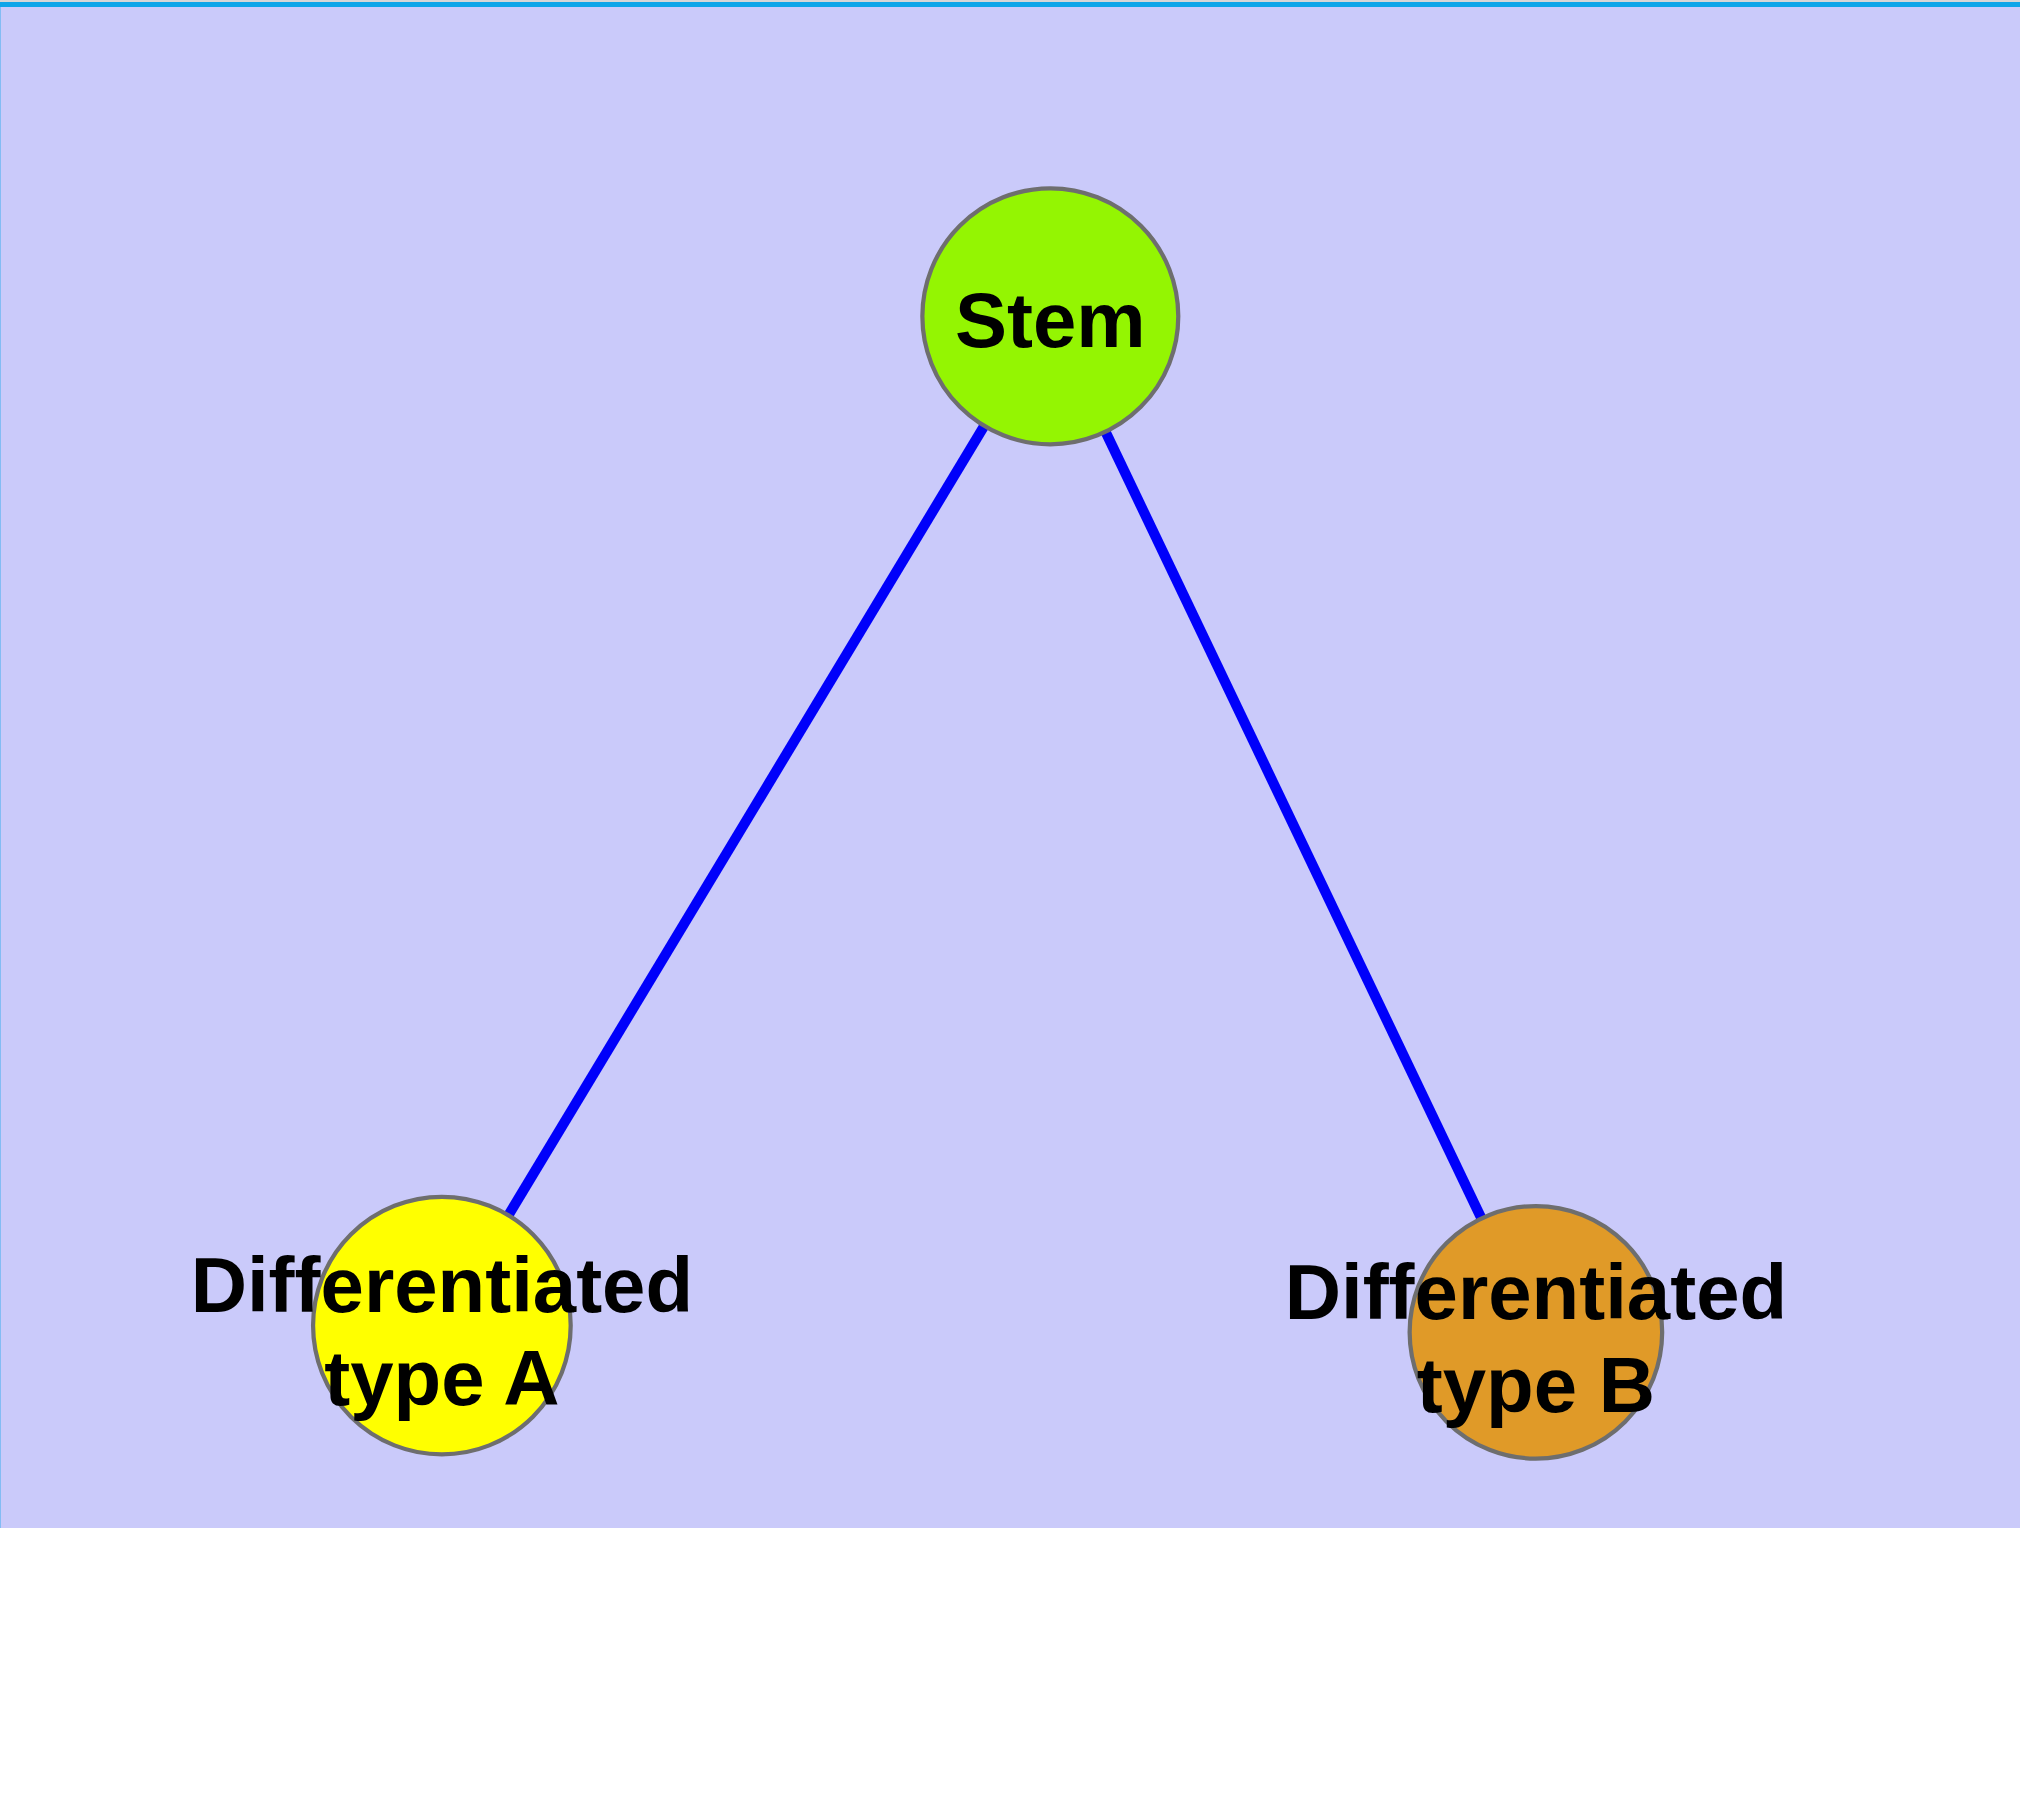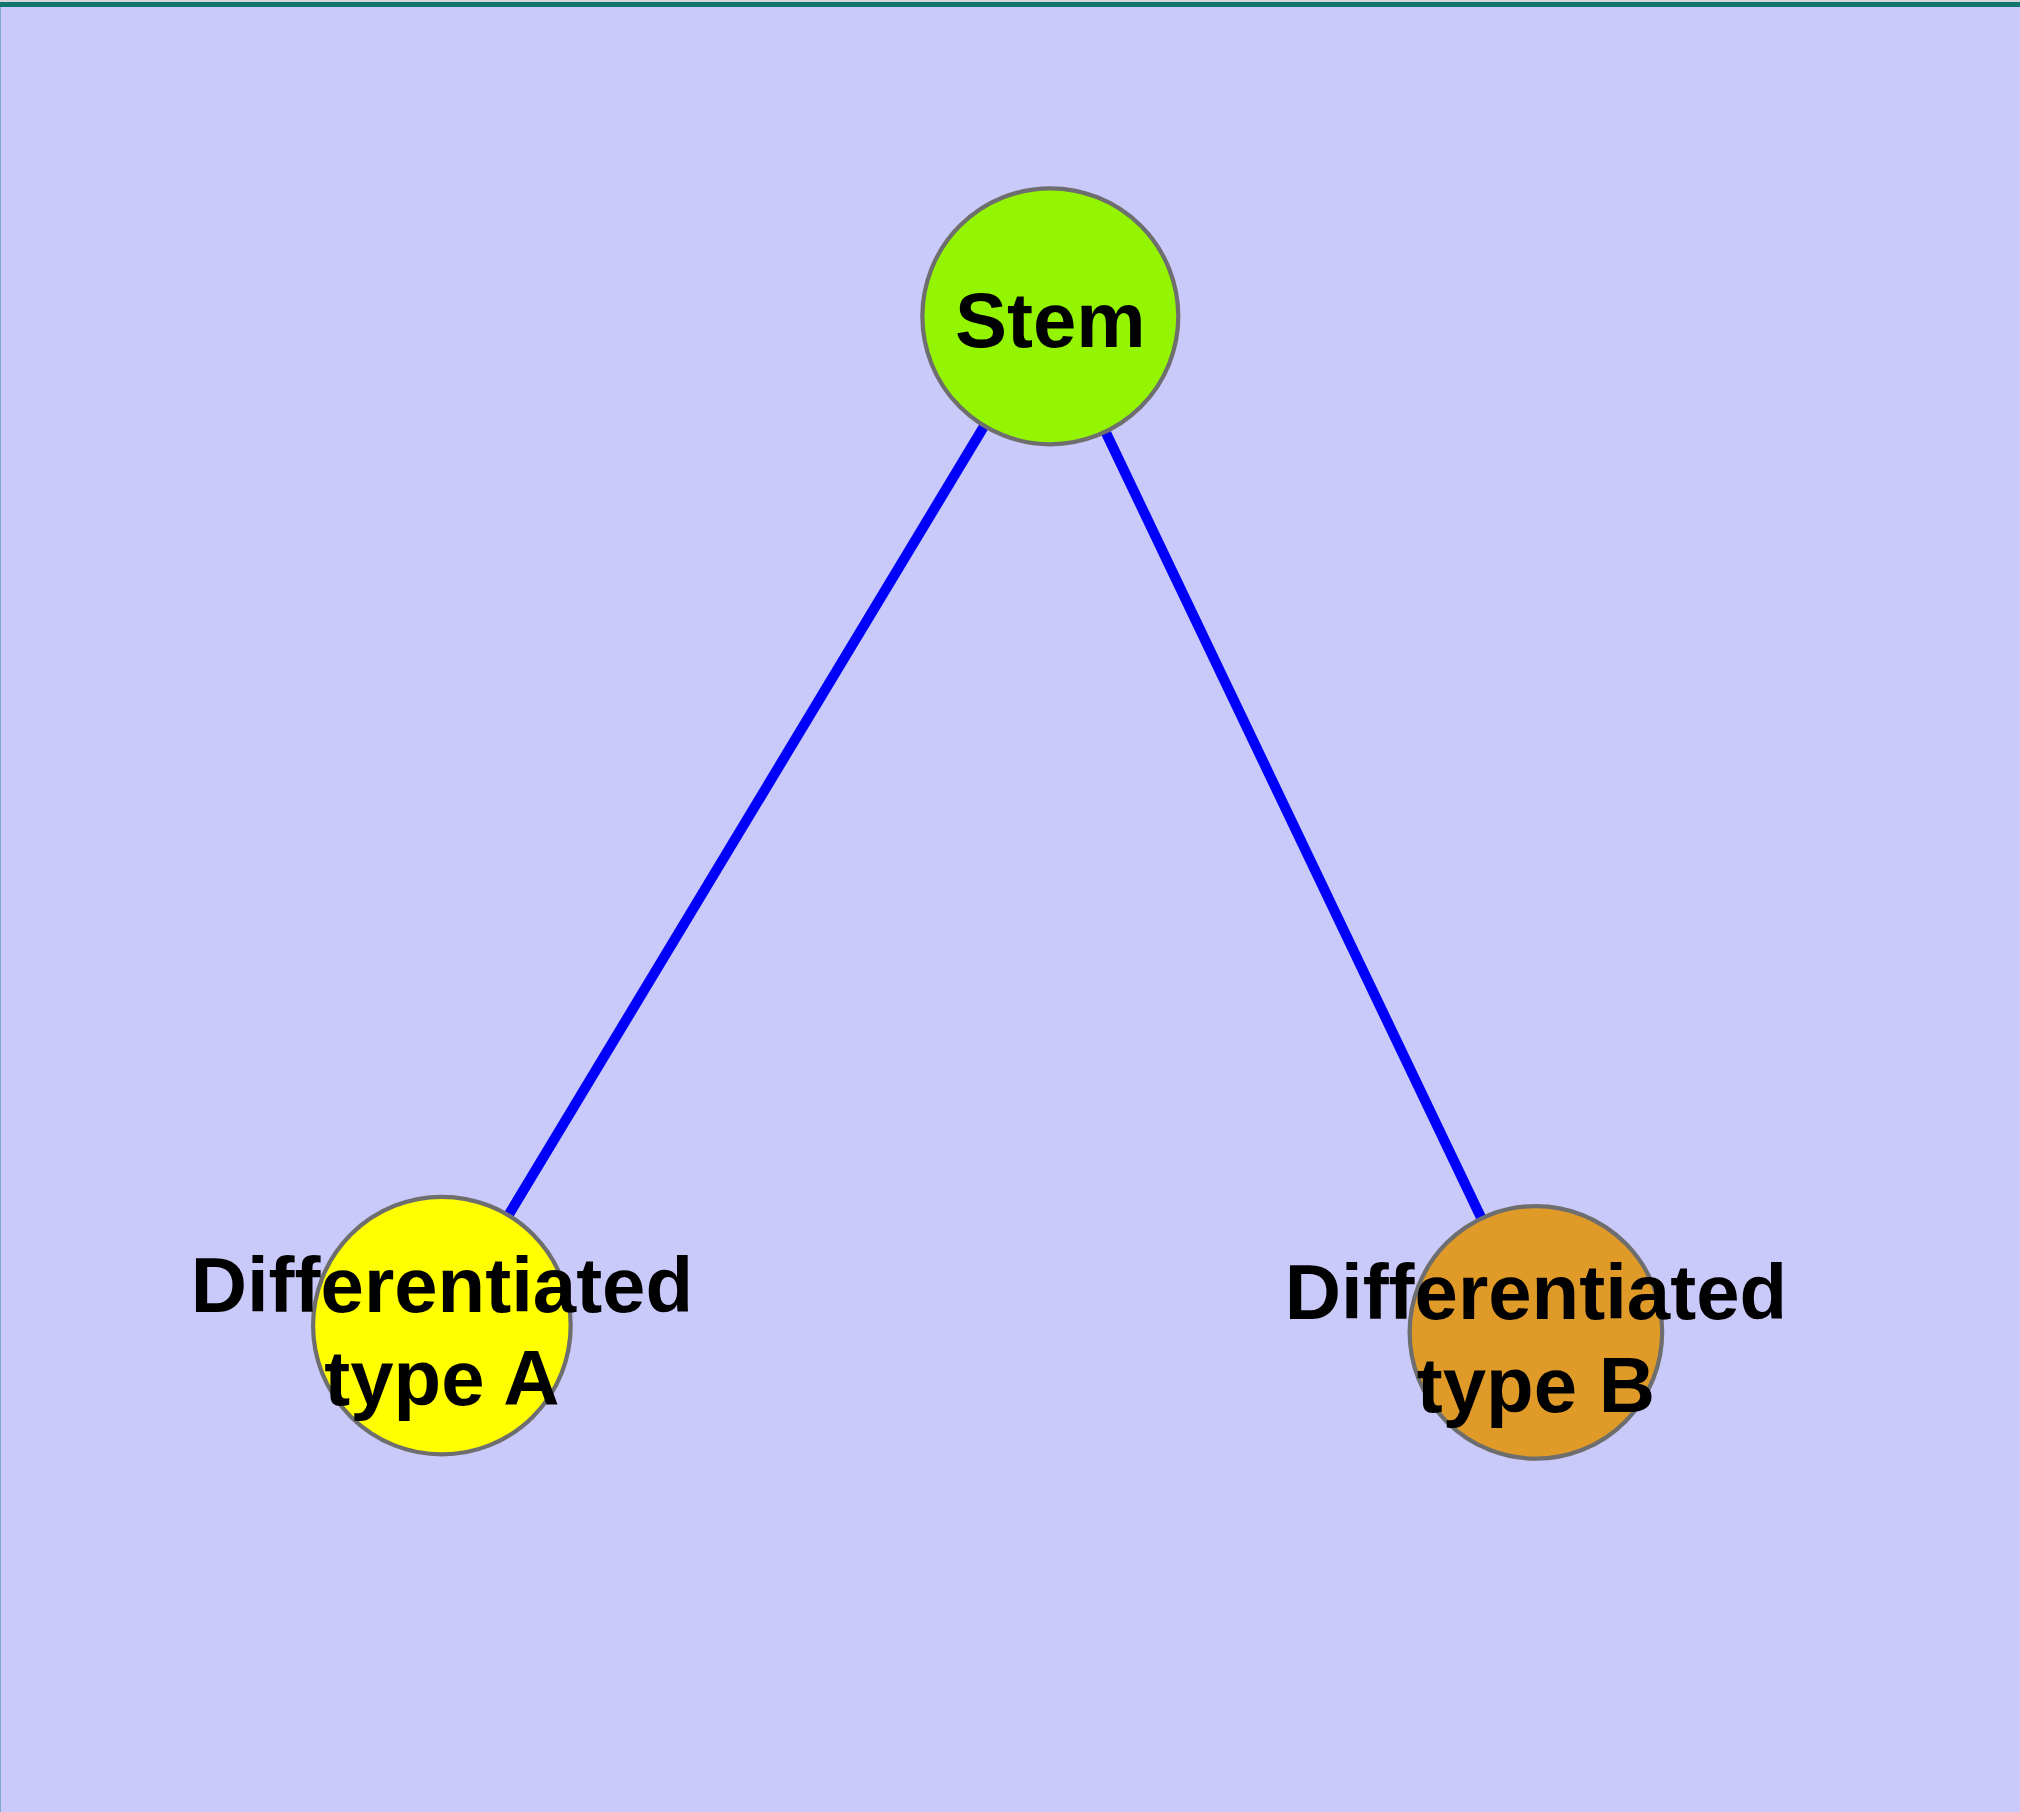--- a/index.html
+++ b/index.html
@@ -4,22 +4,22 @@
 <style>
   html, body {
     margin: 0;
     padding: 0;
     background: #ffffff;
     font-family: "Liberation Sans", sans-serif;
   }
   .stage {
     position: relative;
     width: 2021px;
-    height: 1812px;
-    background: #0f766e;
+    height: 1528px;
+    background: #0ea5e9;
   }
   .top-edge-line {
     position: absolute;
     top: 0; left: 0;
     width: 100%; height: 1.7px;
     background: #d6d6d6;
   }
   .graph-svg {
     position: absolute;
     top: 6.8px; left: 0;

